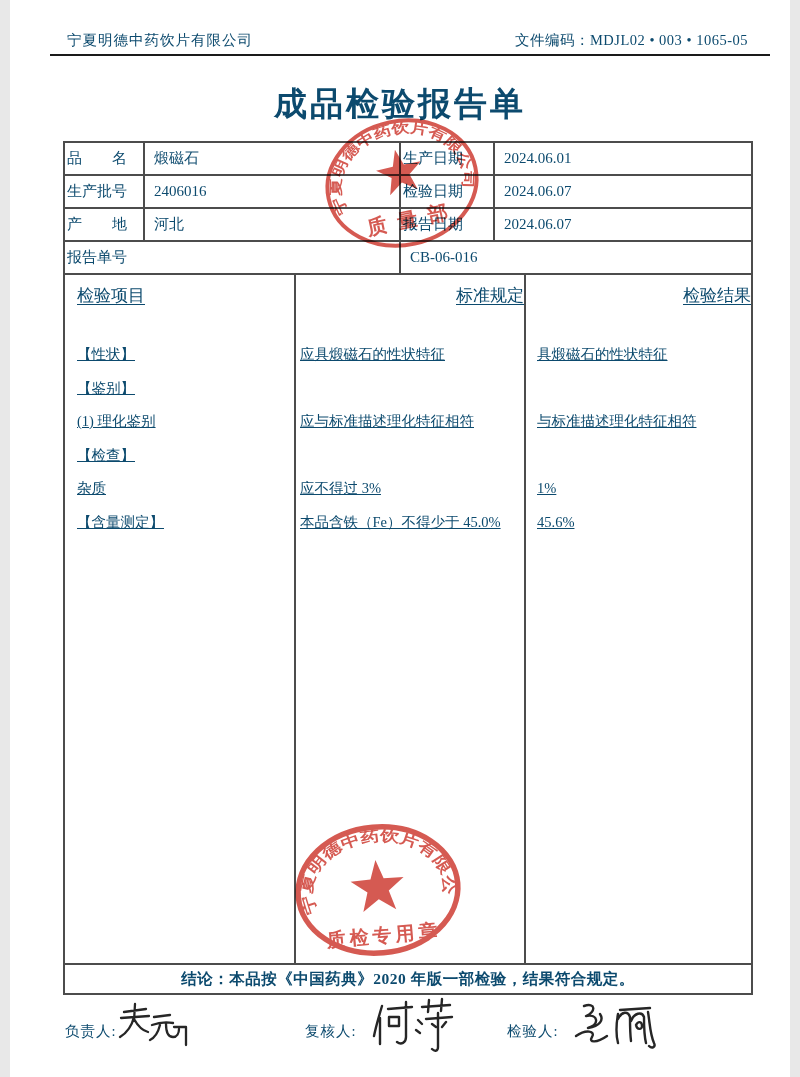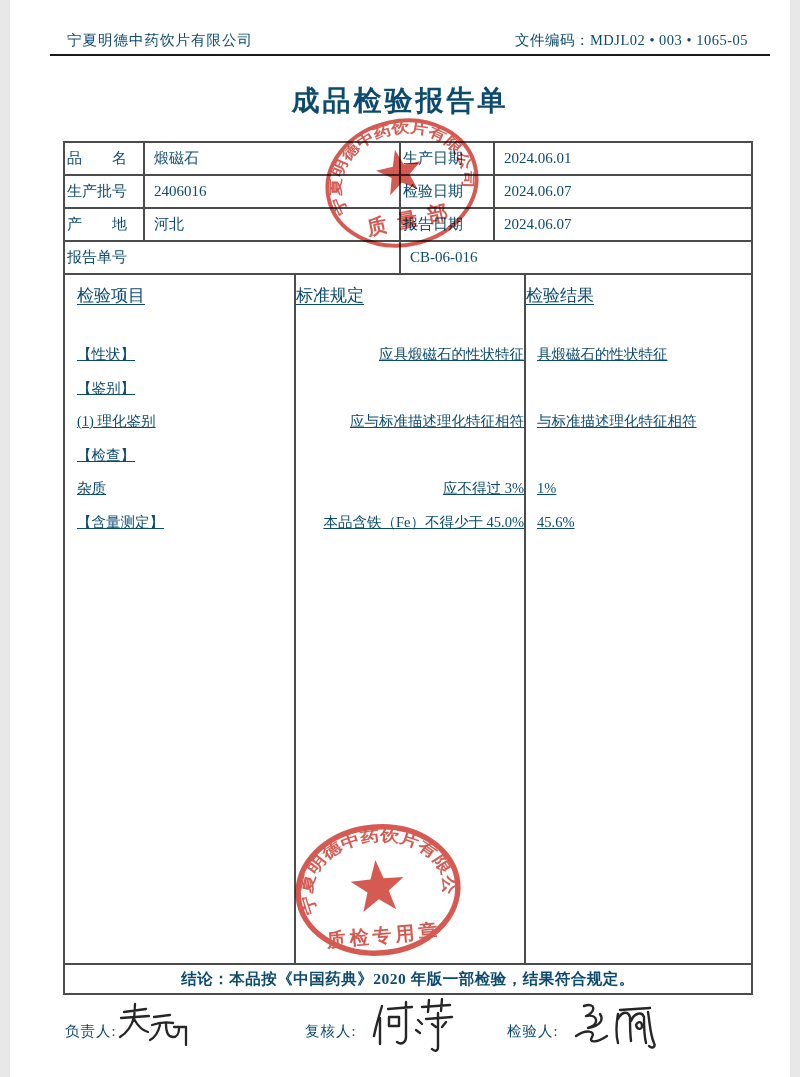--- a/index.html
+++ b/index.html
@@ -7,37 +7,37 @@
     position:relative;width:780px;height:1077px;background:#ffffff;
     font-family:"Liberation Serif","DejaVu Serif",serif;color:#0c4a6e;
     overflow:hidden;margin:0 auto;
   }
   
   .hdr-left{position:absolute;left:57px;top:31px;font-size:14.5px;letter-spacing:1px;}
   .hdr-right{position:absolute;right:42px;top:31px;font-size:14.5px;letter-spacing:.5px;}
   .hdr-rule{position:absolute;left:40px;top:54px;width:720px;height:2px;background:#1a1a1a;}
   
   .title{position:absolute;left:0;top:82px;width:100%;text-align:center;
-    font-size:28px;font-weight:bold;letter-spacing:3px;}
+    font-size:33px;font-weight:bold;letter-spacing:3px;}
   
   .tables{position:absolute;left:53px;top:141px;width:688px;}
   table{border-collapse:collapse;width:100%;table-layout:fixed;}
   td{border:2px solid #4c4c4c;font-size:15px;padding:0 0 0 9px;vertical-align:middle;
      white-space:nowrap;overflow:visible;}
   .info-table td{height:31px;}
   .info-table .lbl{padding-left:2px;}
   .insp-table{margin-top:-2px;}
   .insp-table td{vertical-align:top;padding:0;}
   .col-head{margin-top:9px;font-size:17px;text-decoration:underline;text-underline-offset:3px;}
   .col-head.left{margin-left:12px;display:inline-block;}
-  .col-head.center{text-align:left;}
+  .col-head.center{text-align:right;}
   .lines{margin-top:31px;text-decoration:underline;}
   .line{height:33.5px;line-height:33.5px;font-size:14.5px;}
   .c1 .line{padding-left:12px;}
-  .c2 .line{padding-left:12px;text-align:right;}
+  .c2 .line{padding-left:4px;}
   .c3 .line{padding-left:11px;}
   .conclusion-cell{height:28px;text-align:center;font-size:15.5px;font-weight:600;
     vertical-align:middle !important;padding:0 !important;letter-spacing:.5px;}
   
   .stamp{position:absolute;mix-blend-mode:multiply;opacity:.88;}
   .stamp-top{left:292px;top:103px;}
   .stamp-bottom{left:258px;top:805px;}
   
   .sig-label{position:absolute;top:1022px;font-size:14.5px;letter-spacing:1px;}
   .sig{position:absolute;}

